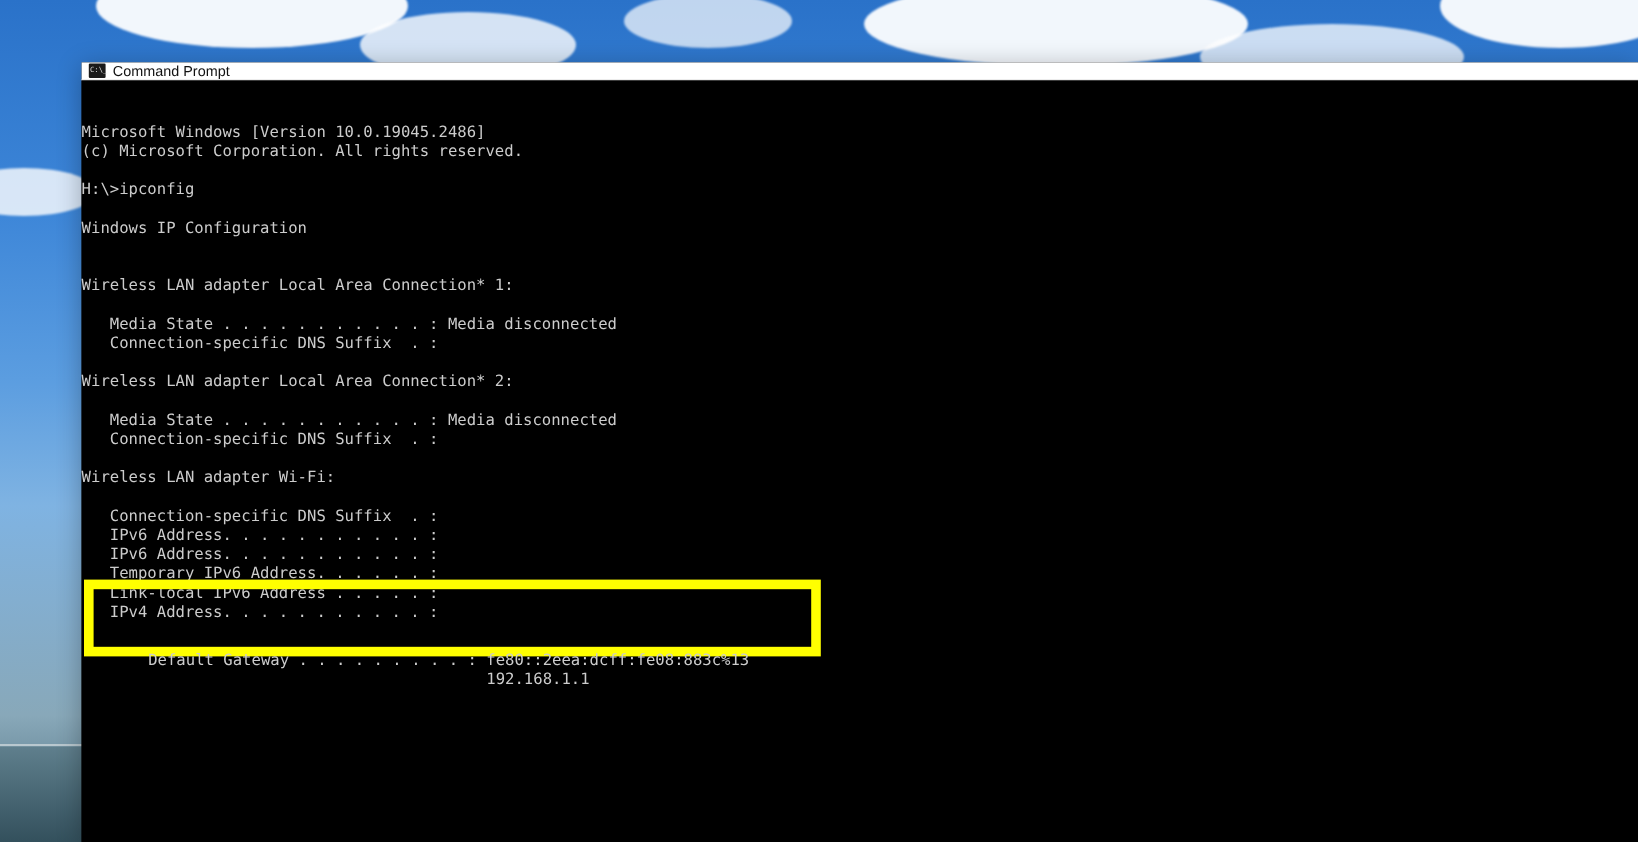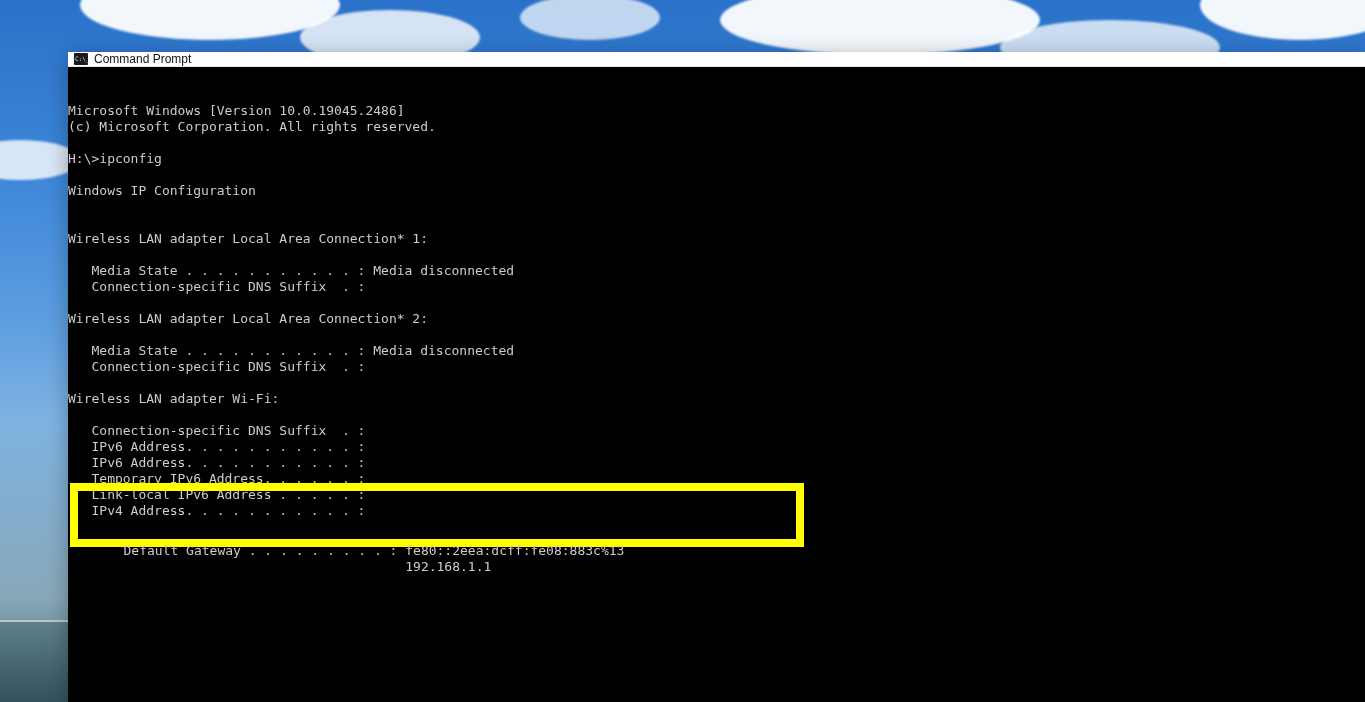--- a/index.html
+++ b/index.html
@@ -101,21 +101,21 @@
     position: relative;
   }
   .terminal .line {
     padding: 0 2px;
   }
   
   .hl-box {
     position: absolute;
     left: 2px;
     top: 420px;
-    width: 734px;
+    width: 614px;
     height: 64px;
     border: 8px solid #ffff00;
     box-sizing: border-box;
     pointer-events: none;
   }
   .hl-inner {
     padding: 4px 12px 0 20px;
     color:#ccc;
   }
 </style>

